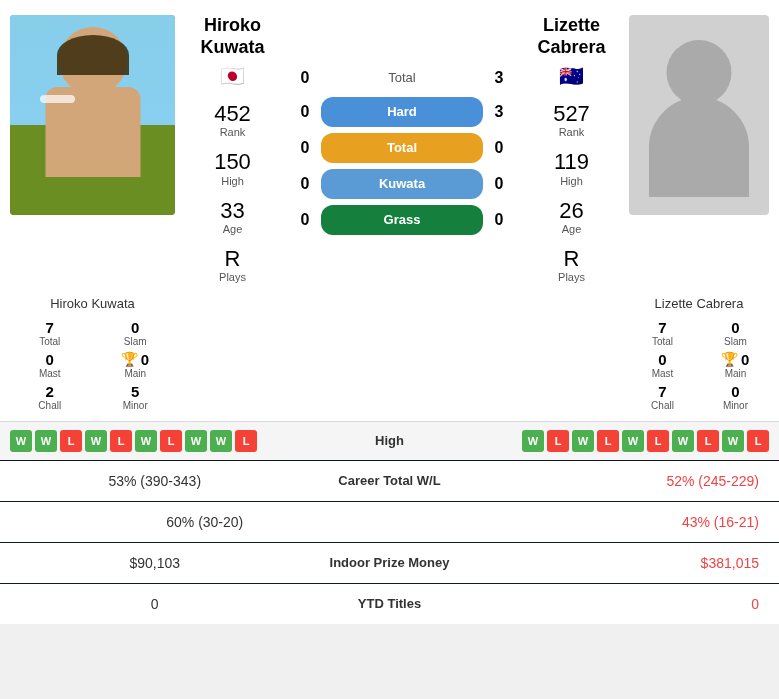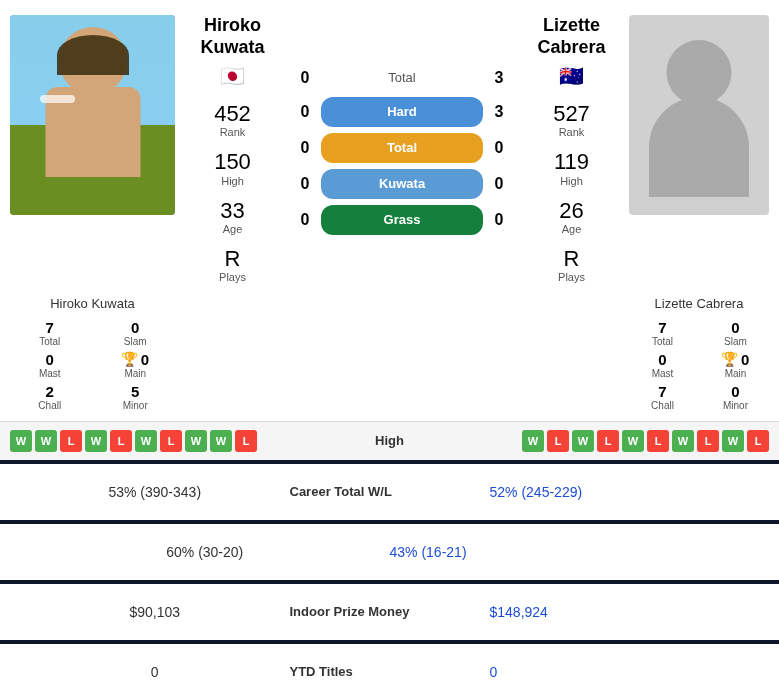--- a/index.html
+++ b/index.html
@@ -139,40 +139,41 @@
       width: 100px;
     }
 
     
     .stats-section {
       background: #fff;
     }
     .stats-row {
       display: flex;
       align-items: center;
-      border-top: 4px solid #0f172a;
-      padding: 20px 20px;
+      border-top: 1px solid #0f172a;
+      padding: 12px 20px;
     }
     .stats-row-left {
       flex: 1;
       text-align: center;
       font-size: 14px;
       color: #333;
     }
     .stats-row-center {
       width: 200px;
+      text-align: center;
       font-size: 13px;
       font-weight: bold;
       color: #333;
     }
     .stats-row-right {
       flex: 1;
-      text-align: left;
+      text-align: right;
       font-size: 14px;
-      color: #1d4ed8;
+      color: #ef4444;
     }
 
     .top-card {
       display: flex;
       padding: 15px 10px 5px 10px;
       gap: 0;
       background: #fff;
     }
 
   </style>
@@ -382,21 +383,21 @@
       <div class="stats-row-center">Career Total W/L</div>
       <div class="stats-row-right">52% (245-229)</div>
     </div>
     <div class="stats-row">
       <div class="stats-row-left">60% (30-20)</div>
       <div class="stats-row-right">43% (16-21)</div>
     </div>
     <div class="stats-row">
       <div class="stats-row-left">$90,103</div>
       <div class="stats-row-center">Indoor Prize Money</div>
-      <div class="stats-row-right">$148,924</div>
+      <div class="stats-row-right">$381,015</div>
     </div>
     <div class="stats-row">
       <div class="stats-row-left">0</div>
       <div class="stats-row-center">YTD Titles</div>
       <div class="stats-row-right">0</div>
     </div>
   </div>
 
 </div>
 

